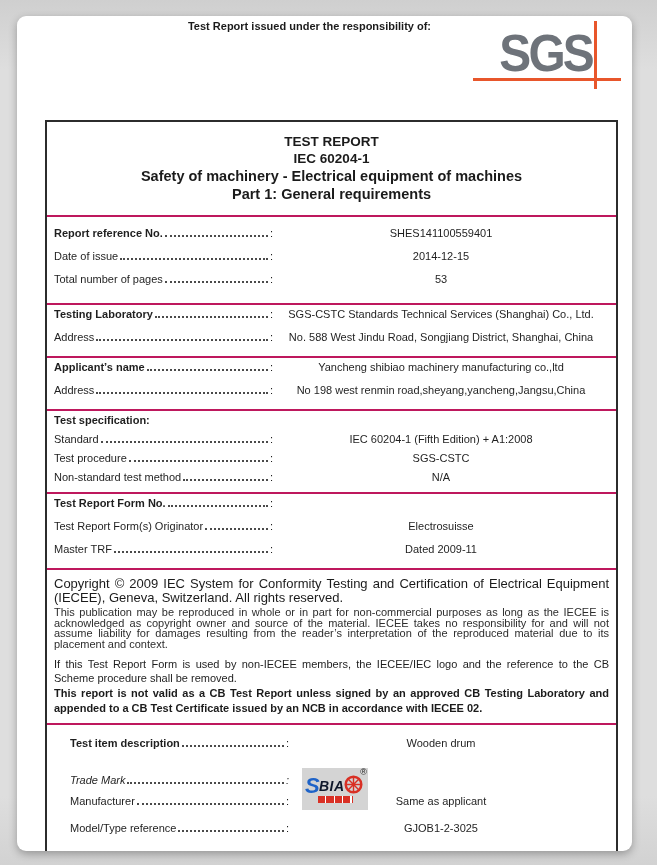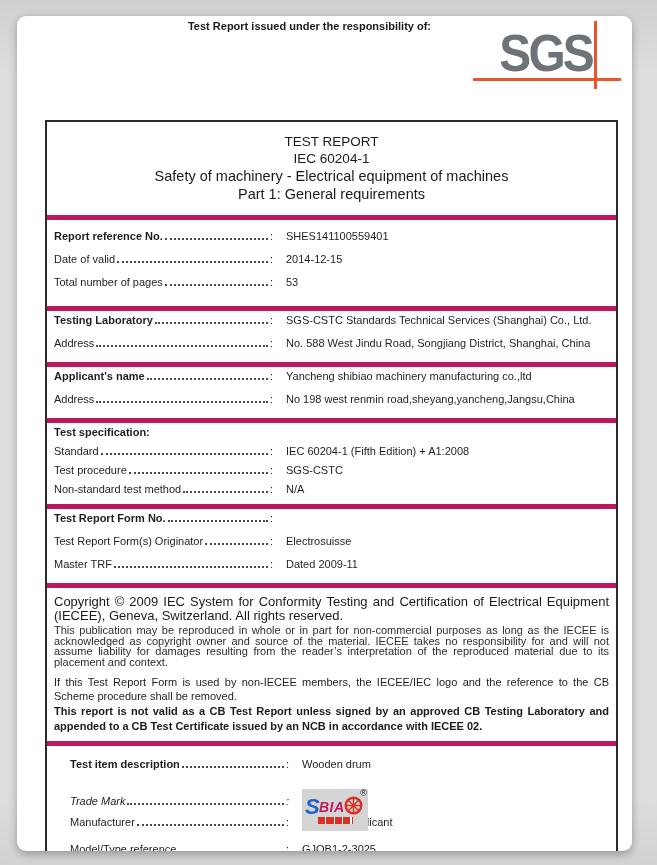--- a/index.html
+++ b/index.html
@@ -29,38 +29,38 @@
     color:#6e737a; transform:scaleX(0.92); transform-origin:right;
   }
   .sgs-vline { position:absolute; left:127px; top:3px; width:2.5px; height:68px; }
   .sgs-hline { position:absolute; left:6px; top:60px; width:148px; height:2.5px; }
 
   
   .report {
     position:absolute; left:28px; top:104px; width:573px;
     border:2px solid #2c2c2c; box-sizing:border-box; background:#fff;
   }
-  .sec { border-top:5px solid #be185d; }
+  .sec { border-top:2px solid #be185d; }
   .sec:first-child { border-top:none; }
 
-  .title-sec { padding:11px 10px 12px; text-align:center; font-weight:normal; color:#1b1b1b; }
+  .title-sec { padding:11px 10px 12px; text-align:center; font-weight:bold; color:#1b1b1b; }
   .title-line { font-size:13.5px; line-height:17px; }
   .title-line.big { font-size:14.5px; line-height:18px; }
 
   .grp { padding:10px 0 7px; }
   .grp.tight { padding:3px 0 2px; }
   .row { display:flex; align-items:baseline; padding:0 7px; height:23px; font-size:11px; color:#1f1f1f; }
   .grp.dense .row { height:19px; }
   .lblwrap { display:flex; align-items:baseline; width:219px; flex:none; }
   .lblwrap::after { content:":"; margin-left:1px; }
   .lblwrap.noleader::after { content:""; }
   .lbl { white-space:nowrap; }
   .lbl.b { font-weight:bold; }
   .leader { flex:1; min-width:6px; border-bottom:2px dotted #4a4a4a; margin:0 1px 3px 2px; }
-  .val { margin-left:13px; flex:1; }
+  .val { flex:1;text-align:center; }
 
   .copy-sec { padding:7px 7px 8px; }
   .cp-bold  { font-size:13px; font-weight:normal; text-align:justify; line-height:14px; color:#1b1b1b; }
   .cp-small { font-size:11px;  text-align:justify; line-height:10.5px; margin-top:2px; color:#2d2d2d; }
   .cp-norm  { font-size:11px;   text-align:justify; line-height:14px; margin-top:8px; }
   .cp-bold2 { font-size:11px;   font-weight:bold; text-align:justify; line-height:14.5px; margin-top:1px; color:#1b1b1b; }
 
   .grp.last { padding:12px 16px 0; }
   .grp.last .row { height:27px; }
   .row.tmrow { height:58px; align-items:flex-start; padding-top:4px; }
@@ -100,21 +100,21 @@
     <div class="sec grp">
       <div class="row">
         <span class="lblwrap">
             <span class="lbl b">Report reference No.</span>
             <span class="leader"></span>
           </span>
         <span class="val">SHES141100559401</span>
       </div>
       <div class="row">
         <span class="lblwrap">
-            <span class="lbl">Date of valid</span>
+            <span class="lbl">Date of issue</span>
             <span class="leader"></span>
           </span>
         <span class="val">2014-12-15</span>
       </div>
       <div class="row">
         <span class="lblwrap">
             <span class="lbl">Total number of pages</span>
             <span class="leader"></span>
           </span>
         <span class="val">53</span>
@@ -222,21 +222,21 @@
           </span>
         <span class="val">Wooden drum</span>
       </div>
       <div class="row tmrow">
         <span class="lblwrap">
             <span class="lbl">Trade Mark</span>
             <span class="leader"></span>
           </span>
         <span class="tm-box">
           <span class="tm-s" style="color:#1e63c8;">S</span>
-          <span class="tm-bia" style="color:#be185d;">BIA</span>
+          <span class="tm-bia" style="color:#0f172a;">BIA</span>
           <svg class="tm-wheel" viewBox="0 0 20 20">
             <circle cx="10" cy="10" r="8.2" fill="none" stroke="#d93025" stroke-width="2.6"></circle>
             <circle cx="10" cy="10" r="2" fill="#d93025"></circle>
             <g stroke="#d93025" stroke-width="1.5">
               <line x1="10" y1="2" x2="10" y2="18"></line>
               <line x1="2" y1="10" x2="18" y2="10"></line>
               <line x1="4.3" y1="4.3" x2="15.7" y2="15.7"></line>
               <line x1="15.7" y1="4.3" x2="4.3" y2="15.7"></line>
             </g>
           </svg>

